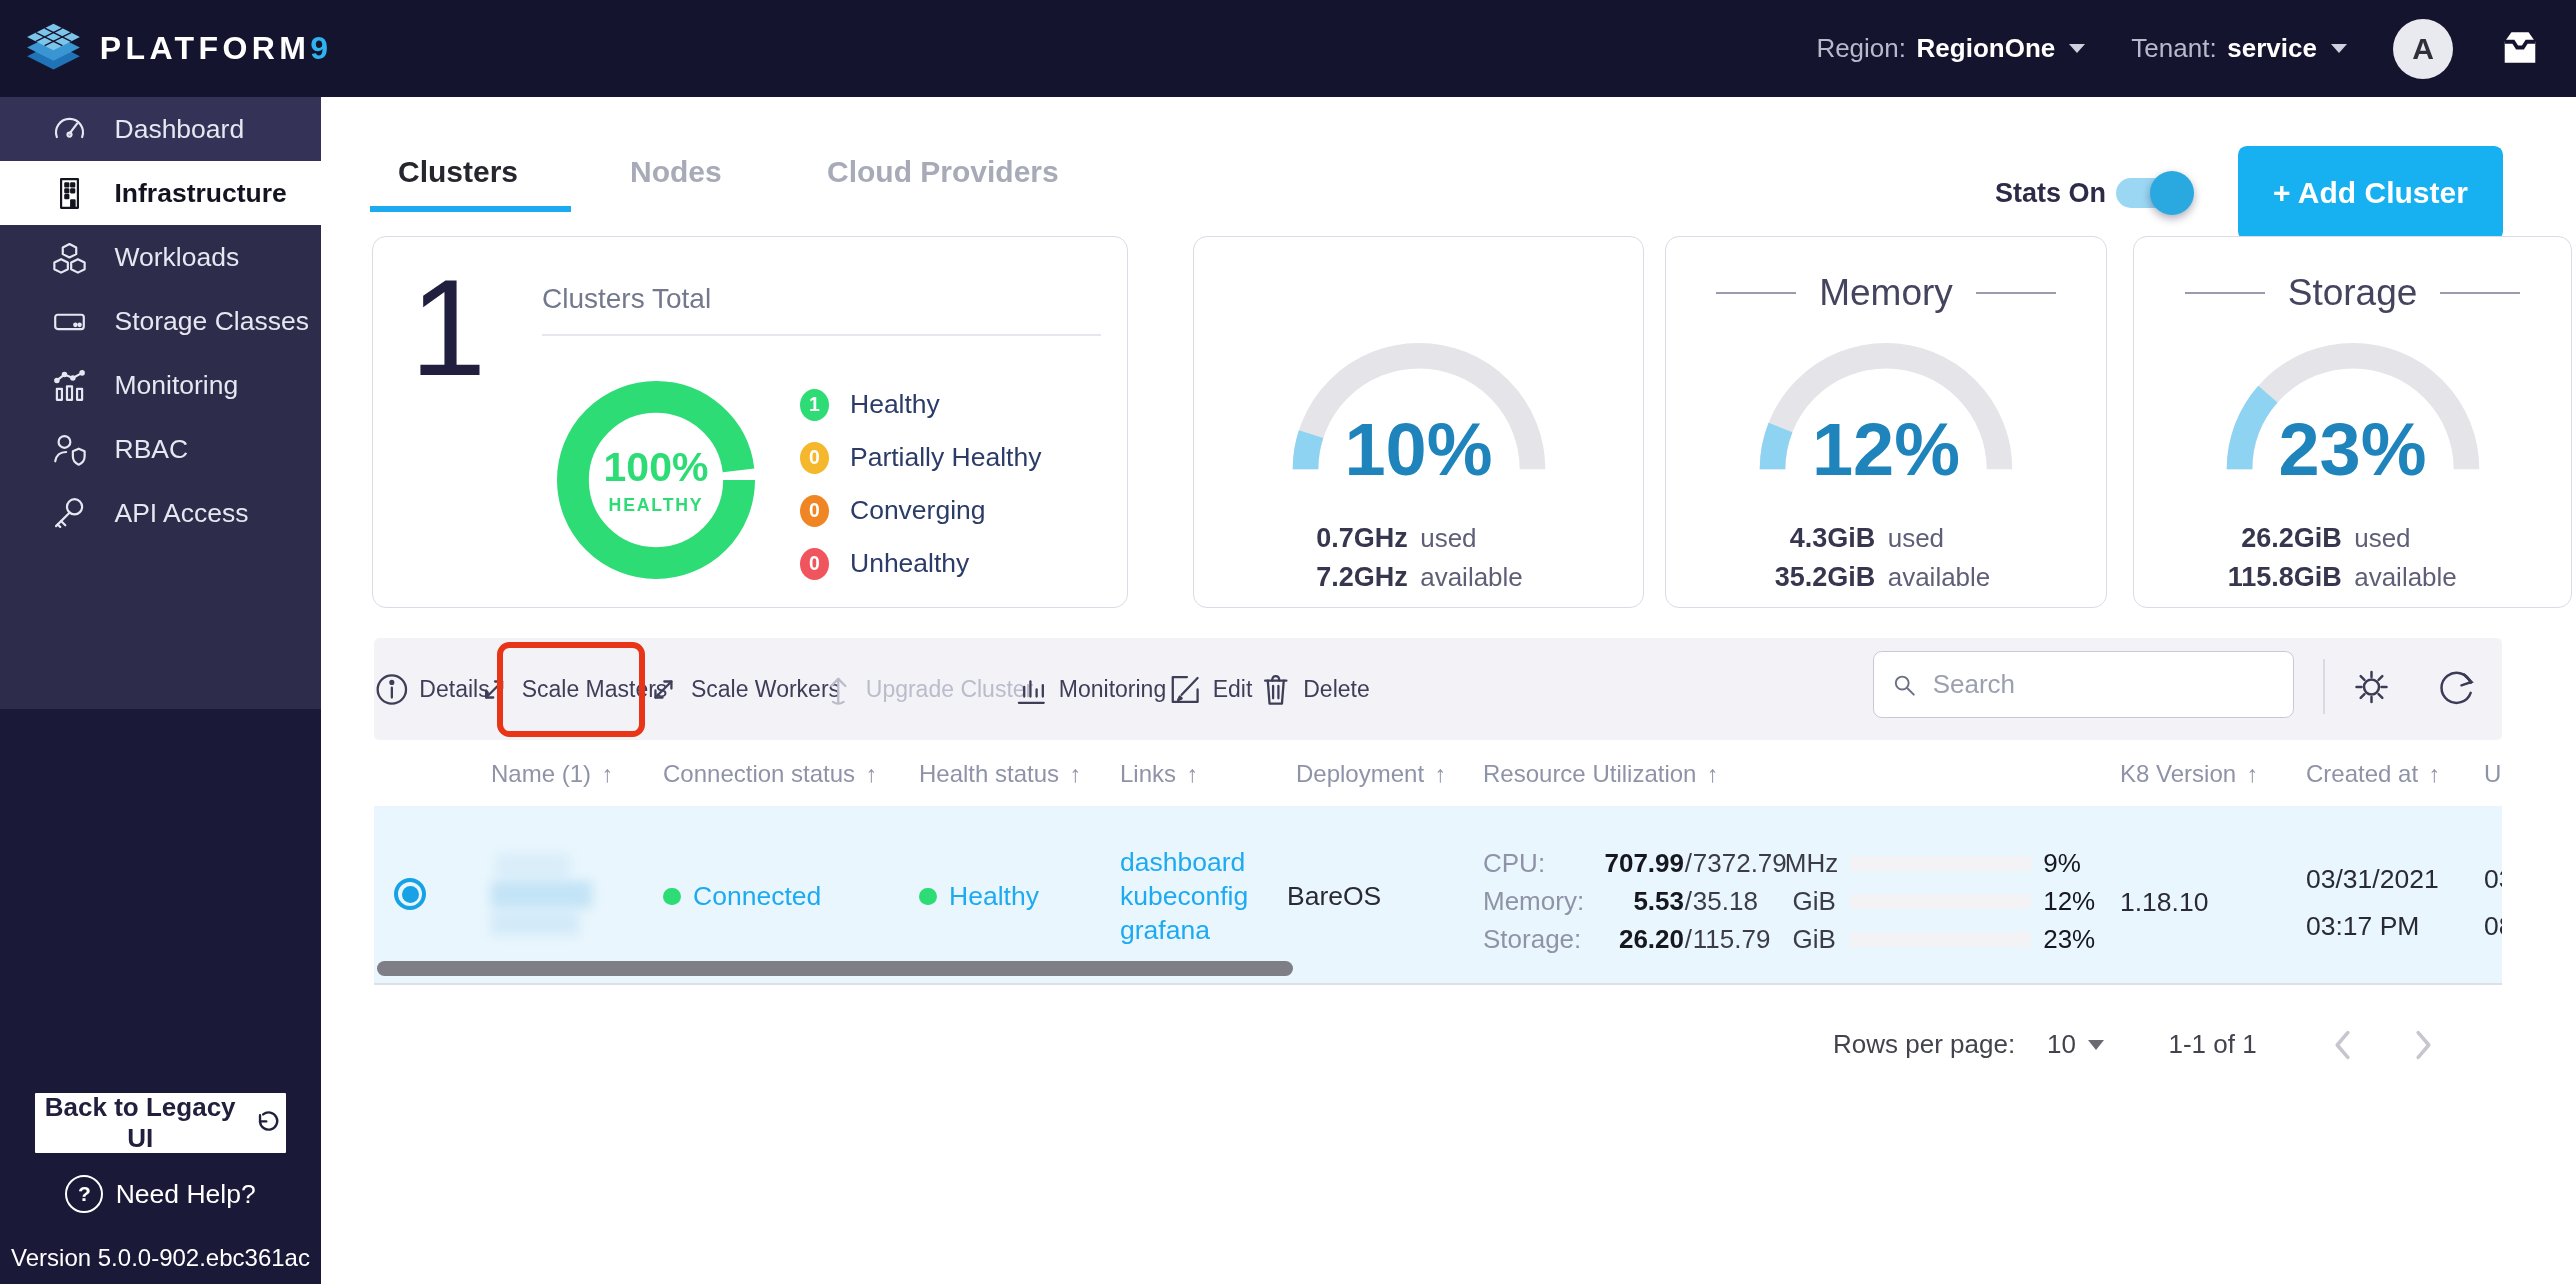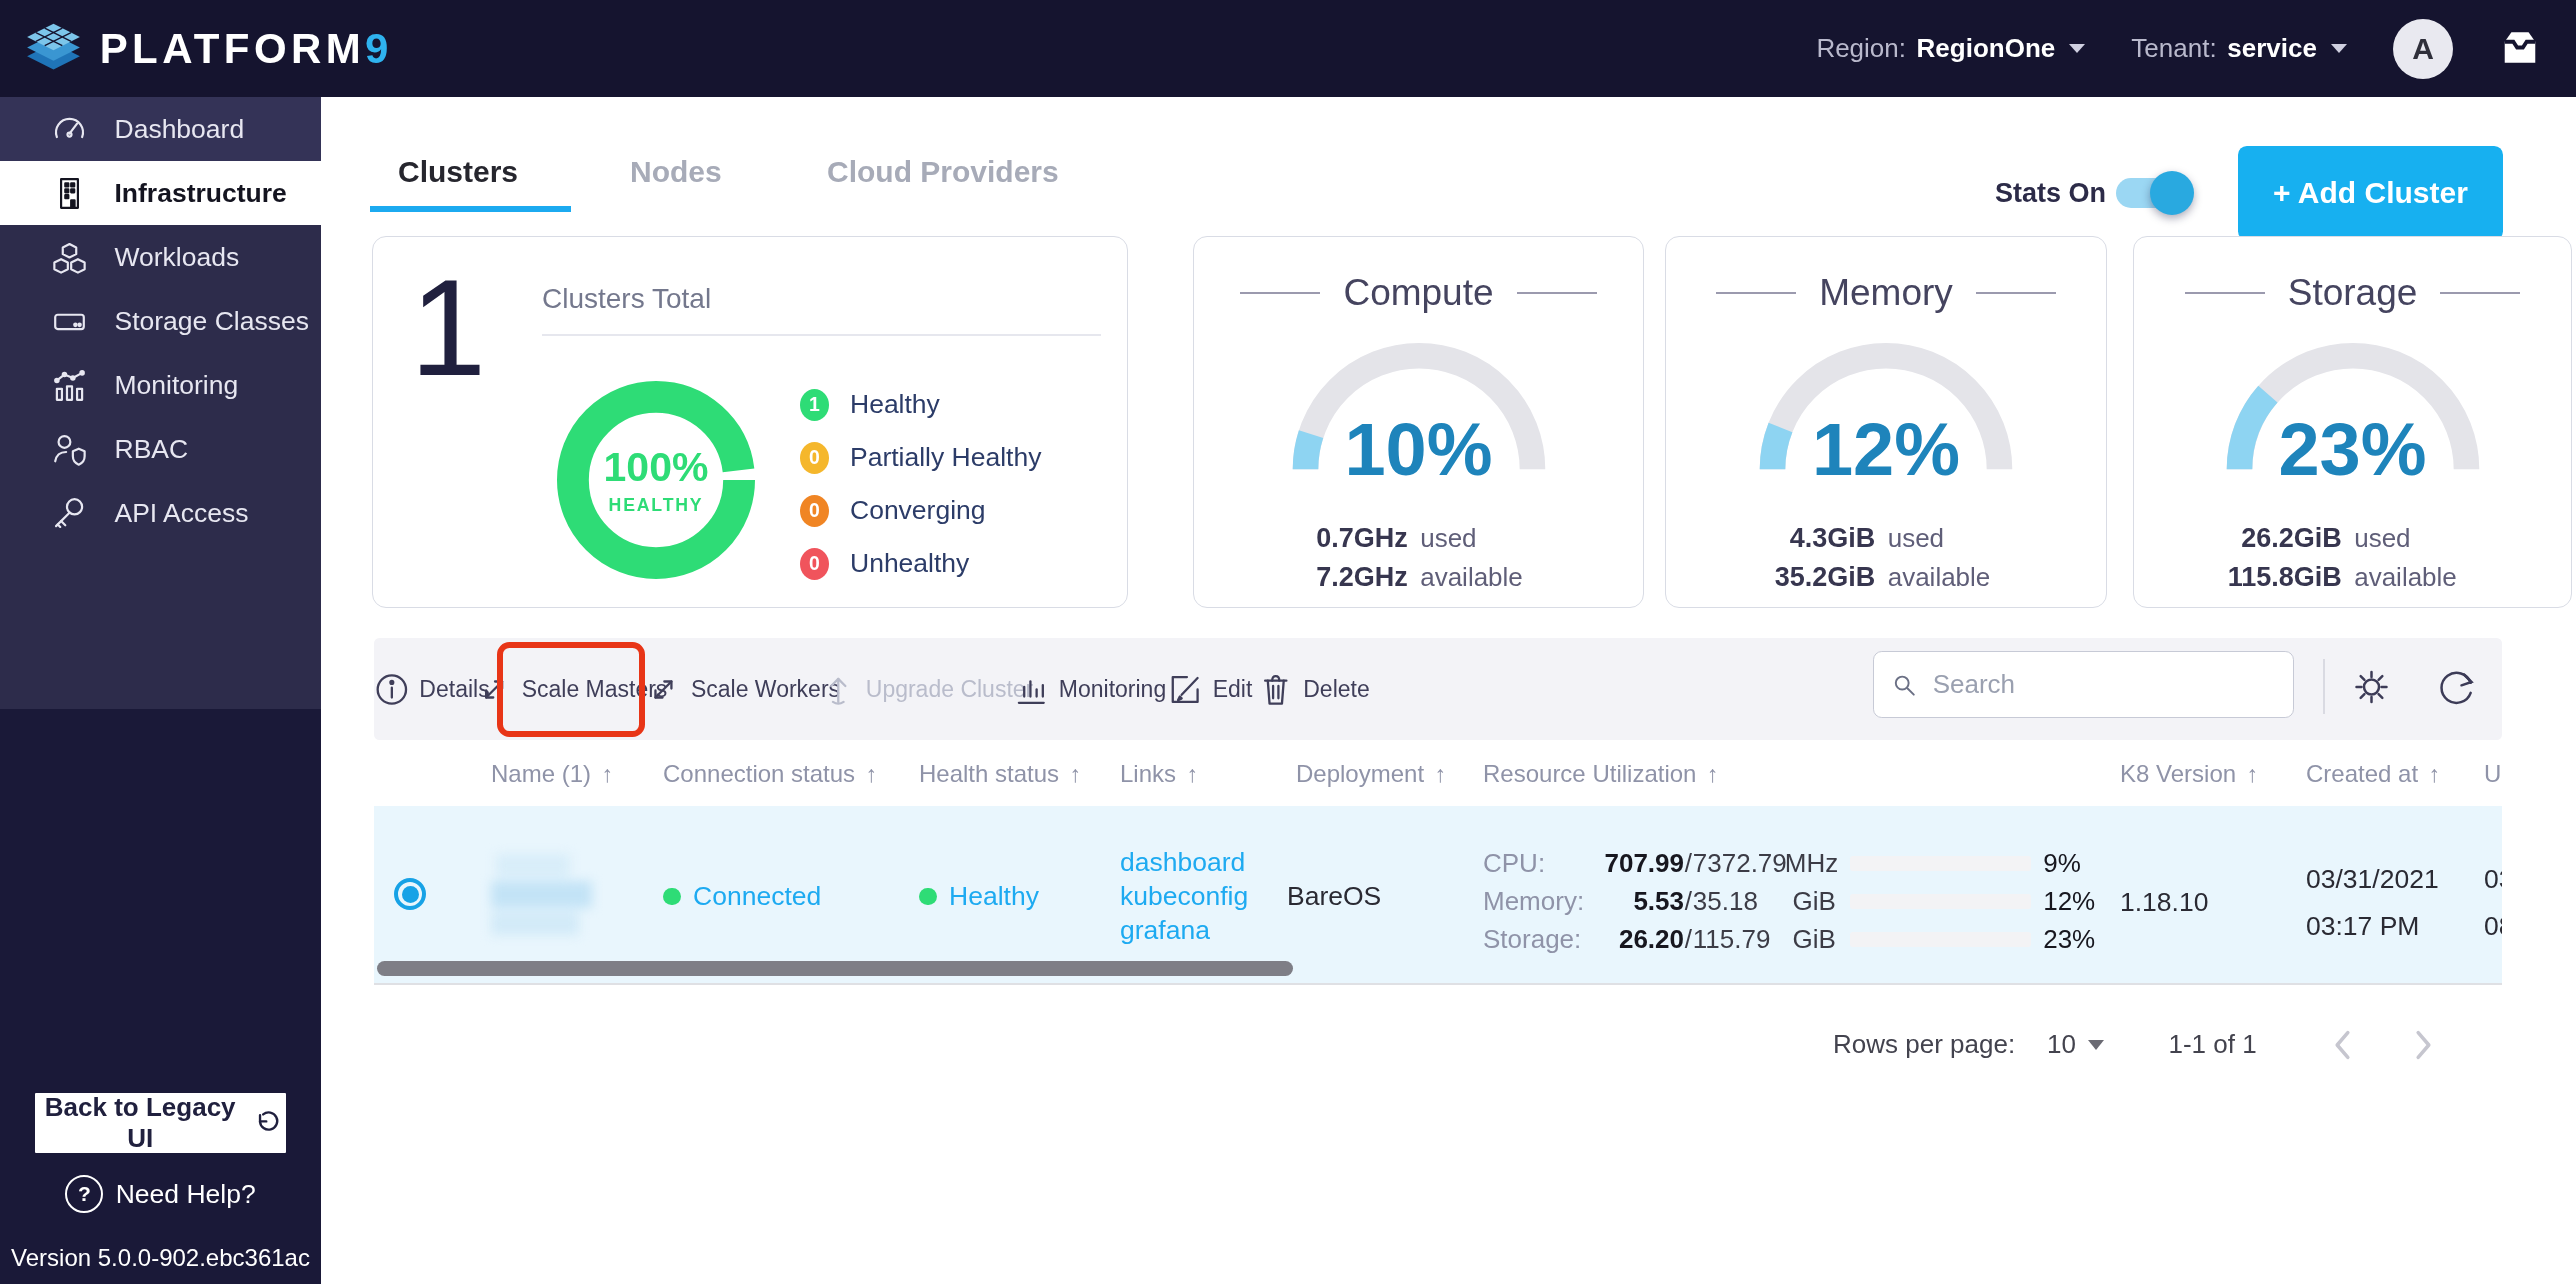--- a/index.html
+++ b/index.html
@@ -6,21 +6,21 @@
   body{
     width:2576px;height:1284px;position:relative;overflow:hidden;
     background:#ffffff;font-family:"Liberation Sans",sans-serif;
     -webkit-font-smoothing:antialiased;
   }
   
   .topbar{position:absolute;left:0;top:0;width:2576px;height:97px;background:#15142f;
     display:flex;align-items:center;justify-content:space-between;box-sizing:border-box;
     padding:0 35px 0 25px;z-index:10;}
   .brand{display:flex;align-items:center;gap:17.7px;}
-  .brand-text{font-size:42px;font-weight:700;color:#fff;letter-spacing:4.4px;}
+  .brand-text{font-size:32px;font-weight:700;color:#fff;letter-spacing:4.4px;}
   .brand-accent{color:#2fb3ef;}
   .topbar-right{display:flex;align-items:center;gap:46px;}
   .tb-select{display:flex;align-items:center;gap:10.6px;font-size:26px;color:#b9b9cc;cursor:pointer;}
   .tb-select b{color:#fff;font-weight:700;}
   .caret-down{width:0;height:0;border-left:8px solid transparent;border-right:8px solid transparent;
     border-top:9.7px solid #cfcfe0;margin-left:3.5px;}
   .avatar{width:60px;height:60px;border-radius:50%;background:#e9e9f0;color:#2f2f3a;
     font-size:30px;font-weight:600;display:flex;align-items:center;justify-content:center;cursor:pointer;}
 
   
@@ -322,25 +322,20 @@
       <span class="legend-label">Converging</span>
     </div>
     <div class="legend-item">
       <span class="legend-badge" style="background: rgb(240, 84, 92);">0</span>
       <span class="legend-label">Unhealthy</span>
     </div>
   </div>
 </section>
 
 <section class="card" id="card-compute">
-  <div class="gauge-title-row">
-      <span class="title-line"></span>
-      <span>Compute</span>
-      <span class="title-line"></span>
-    </div>
   <div class="gauge-wrap">
     <svg width="256" height="141" viewBox="0 0 300 160">
       <path d="M 17 150 A 133 133 0 0 1 283 150" fill="none" stroke="#e4e4e9" stroke-width="30"></path>
       <path d="M 17 150 A 133 133 0 0 1 283 150" fill="none" stroke="#8ed4f2" stroke-width="30" stroke-dasharray="41.78318229274425 417.8318229274425"></path>
     </svg>
   </div>
   <div class="gauge-pct">10%</div>
   <div class="gauge-values">
     <div class="gauge-value-line">
         <span class="gv-val">0.7GHz</span>

